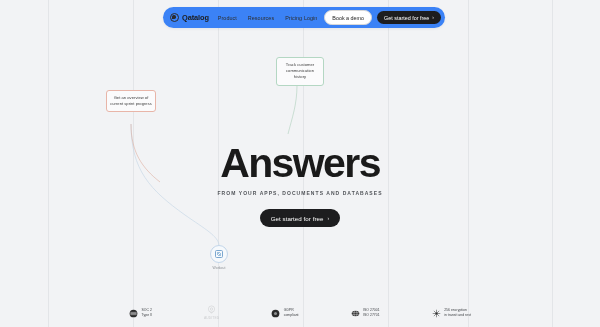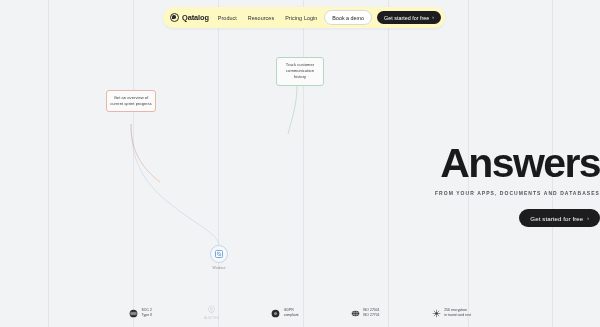--- a/index.html
+++ b/index.html
@@ -18,21 +18,21 @@
     background:#e3e5e8;
   }
 
   
   #curves { position:absolute; inset:0; z-index:1; pointer-events:none; }
 
   
   #navbar {
     position:absolute; top:7px; left:163px;
     width:282px; height:21px;
-    background:#fef9c3;
+    background:#3b82f6;
     border-radius:11px;
     display:flex; align-items:center;
     padding:0 4px 0 7px;
     z-index:20;
     box-shadow:0 1px 3px rgba(0,0,0,.06);
   }
   .brand { display:flex; align-items:center; gap:3px; margin-right:9px; }
   .brand-mark {
     width:9px; height:9px; border-radius:50%;
     border:1.1px solid #2b2b2b; position:relative; flex:none;
@@ -106,21 +106,21 @@
     opacity:.85;
   }
   .node-label {
     margin-top:2.5px; font-size:3.4px; color:#8b8f94;
     letter-spacing:.05px; white-space:nowrap;
   }
 
   
   #hero {
     position:absolute; left:0; right:0; top:143px;
-    z-index:10; text-align:right;
+    z-index:10; text-align:center;
   }
   #hero-title {
     font-size:41px; font-weight:700; color:#1a1a1a;
     letter-spacing:-1.6px; line-height:1;
   }
   #hero-sub {
     margin-top:6px; font-size:5px; font-weight:600;
     color:#52555a; letter-spacing:1.05px;
   }
   #hero-cta {

